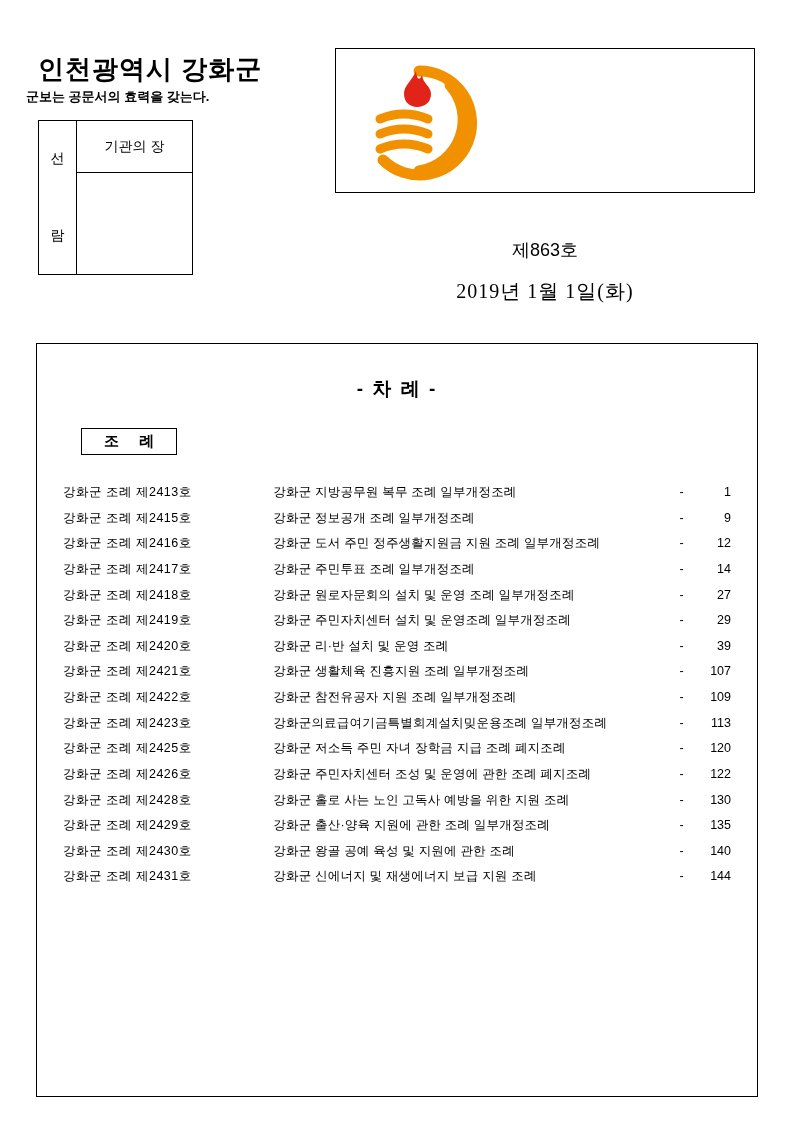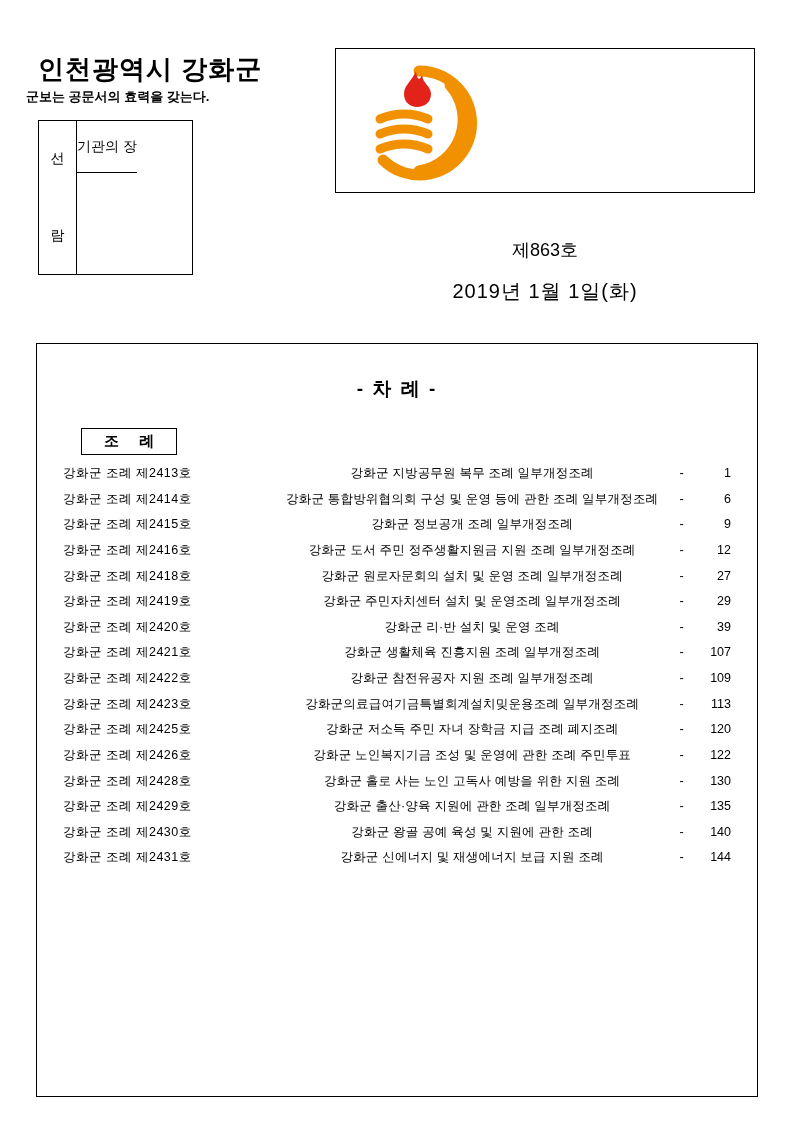--- a/index.html
+++ b/index.html
@@ -73,21 +73,21 @@
     flex: 1;
     display: flex;
     align-items: center;
     justify-content: center;
     font-size: 14px;
     font-family: "Liberation Sans", sans-serif;
   }
   .approval-right {
     flex: 1;
     display: flex;
-    flex-direction: row;
+    flex-direction: column;
     box-sizing: border-box;
   }
   .approval-right .head-cell {
     height: 52px;
     border-bottom: 1px solid #000;
     display: flex;
     align-items: center;
     justify-content: center;
     font-size: 14px;
     font-family: "Liberation Sans", sans-serif;
@@ -137,21 +137,21 @@
     font-weight: normal;
     font-family: "Liberation Sans", sans-serif;
   }
   .issue-date {
     position: absolute;
     left: 335px;
     top: 278px;
     width: 420px;
     text-align: center;
     font-size: 20px;
-    font-family: Liberation Sans, sans-serif;
+    font-family: Liberation Serif, serif;
     letter-spacing: 1px;
   }
 
   
   .contents-box {
     position: absolute;
     left: 36px;
     top: 343px;
     width: 722px;
     height: 754px;
@@ -171,21 +171,21 @@
   .section-tag {
     display: inline-block;
     border: 1px solid #000;
     padding: 3px 14px;
     font-size: 15px;
     font-weight: bold;
     font-family: "Liberation Sans", sans-serif;
     letter-spacing: 8px;
     text-indent: 8px;
     margin-left: 18px;
-    margin-bottom: 6px;
+    margin-bottom: 25px;
   }
 
   table.toc {
     width: 100%;
     border-collapse: collapse;
     font-family: "Liberation Sans", sans-serif;
   }
   table.toc td {
     font-size: 12.5px;
     padding: 5px 0;
@@ -195,21 +195,20 @@
   td.col-no {
     width: 215px;
     padding-left: 26px;
     white-space: nowrap;
     letter-spacing: 0.5px;
   }
   td.col-title {
     width: 420px;
     padding-right: 6px;
     letter-spacing: 0.2px;
-    text-align: center;
   }
   td.col-dash {
     width: 22px;
     text-align: center;
   }
   td.col-page {
     width: 40px;
     text-align: right;
     padding-right: 6px;
   }
@@ -261,38 +260,38 @@
 
     <table class="toc">
       <tbody>
         <tr>
           <td class="col-no">강화군 조례 제2413호</td>
           <td class="col-title">강화군 지방공무원 복무 조례 일부개정조례</td>
           <td class="col-dash">-</td>
           <td class="col-page">1</td>
         </tr>
         <tr>
-          <td class="col-no">강화군 조례 제2414호</td>
-          <td class="col-title">강화군 통합방위협의회 구성 및 운영 등에 관한 조례 일부개정조례</td>
-          <td class="col-dash">-</td>
-          <td class="col-page">6</td>
-        </tr>
-        <tr>
           <td class="col-no">강화군 조례 제2415호</td>
           <td class="col-title">강화군 정보공개 조례 일부개정조례</td>
           <td class="col-dash">-</td>
           <td class="col-page">9</td>
         </tr>
         <tr>
           <td class="col-no">강화군 조례 제2416호</td>
           <td class="col-title">강화군 도서 주민 정주생활지원금 지원 조례 일부개정조례</td>
           <td class="col-dash">-</td>
           <td class="col-page">12</td>
         </tr>
         <tr>
+          <td class="col-no">강화군 조례 제2417호</td>
+          <td class="col-title">강화군 주민투표 조례 일부개정조례</td>
+          <td class="col-dash">-</td>
+          <td class="col-page">14</td>
+        </tr>
+        <tr>
           <td class="col-no">강화군 조례 제2418호</td>
           <td class="col-title">강화군 원로자문회의 설치 및 운영 조례 일부개정조례</td>
           <td class="col-dash">-</td>
           <td class="col-page">27</td>
         </tr>
         <tr>
           <td class="col-no">강화군 조례 제2419호</td>
           <td class="col-title">강화군 주민자치센터 설치 및 운영조례 일부개정조례</td>
           <td class="col-dash">-</td>
           <td class="col-page">29</td>
@@ -322,21 +321,21 @@
           <td class="col-page">113</td>
         </tr>
         <tr>
           <td class="col-no">강화군 조례 제2425호</td>
           <td class="col-title">강화군 저소득 주민 자녀 장학금 지급 조례 폐지조례</td>
           <td class="col-dash">-</td>
           <td class="col-page">120</td>
         </tr>
         <tr>
           <td class="col-no">강화군 조례 제2426호</td>
-          <td class="col-title">강화군 노인복지기금 조성 및 운영에 관한 조례 주민투표</td>
+          <td class="col-title">강화군 주민자치센터 조성 및 운영에 관한 조례 폐지조례</td>
           <td class="col-dash">-</td>
           <td class="col-page">122</td>
         </tr>
         <tr>
           <td class="col-no">강화군 조례 제2428호</td>
           <td class="col-title">강화군 홀로 사는 노인 고독사 예방을 위한 지원 조례</td>
           <td class="col-dash">-</td>
           <td class="col-page">130</td>
         </tr>
         <tr>

